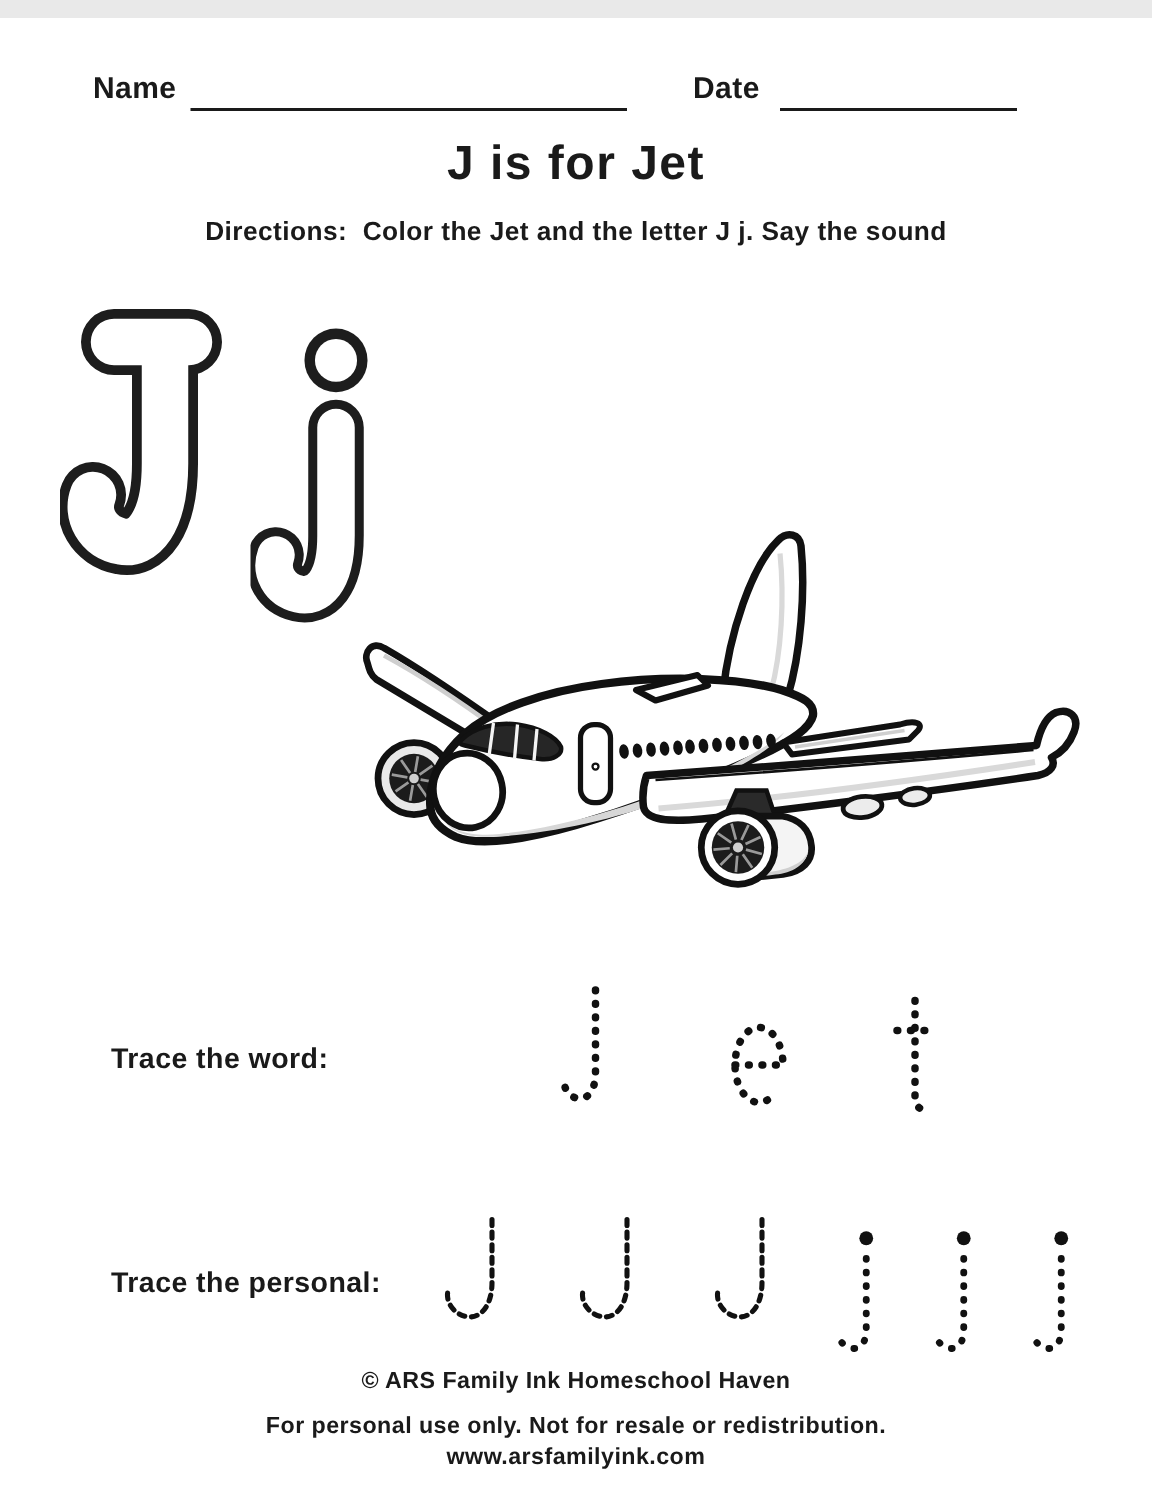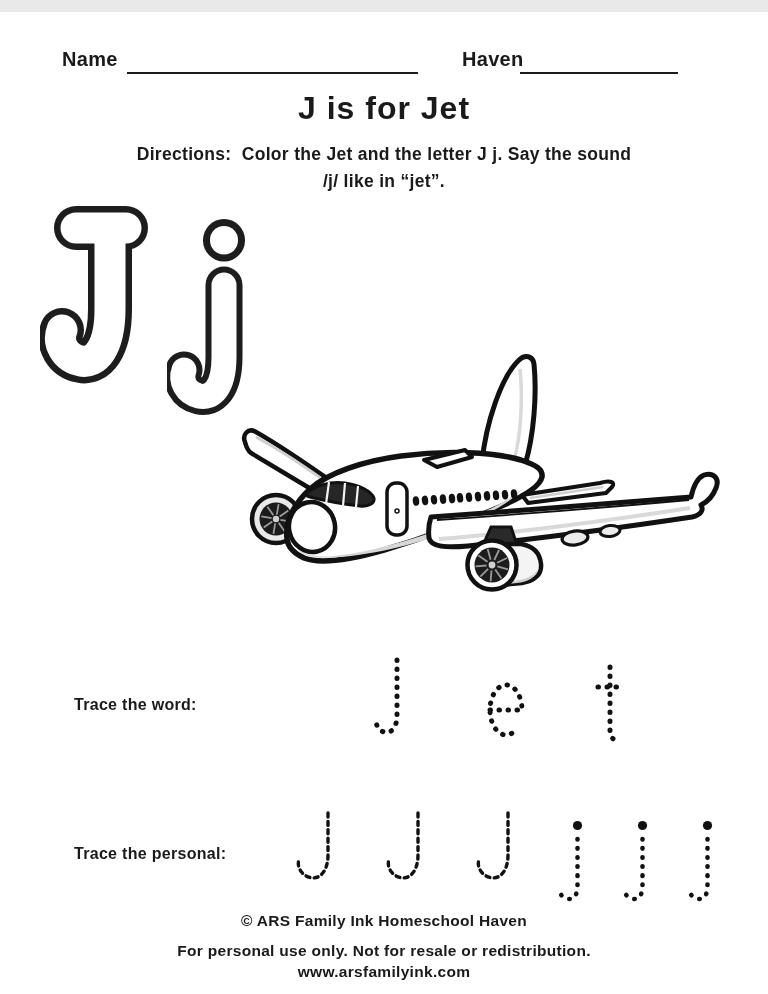--- a/index.html
+++ b/index.html
@@ -5,38 +5,37 @@
   html,body{margin:0;padding:0;background:#e9e9e9;}
   .page{position:relative;width:768px;height:994px;background:#fff;margin:12px auto;
         font-family:"Liberation Sans",sans-serif;color:#1a1a1a;overflow:hidden;}
   .abs{position:absolute;}
   .txt{font-weight:700;color:#1a1a1a;white-space:pre-wrap;letter-spacing:.3px;}
   .center{left:0;right:0;text-align:center;}
   .blank-line{border-bottom:2.6px solid #1a1a1a;height:0;}
   .lbl{font-size:20px;}
   .title{font-size:32px;letter-spacing:1px;}
   .dir{font-size:17.5px;}
-  .rowlbl{font-size:16px;}
+  .rowlbl{font-size:19px;}
   .foot{font-size:15.5px;}
   svg{display:block;}
 </style>
 </head>
 <body>
 
 <div class="page">
 
   <div class="abs txt lbl" style="left:62px;top:36px;">Name</div>
   <div class="abs blank-line" style="left:127px;top:60px;width:291px;"></div>
-  <div class="abs txt lbl" style="left:462px;top:36px;">Haven</div>
+  <div class="abs txt lbl" style="left:462px;top:36px;">Date</div>
   <div class="abs blank-line" style="left:520px;top:60px;width:158px;"></div>
 
   <div class="abs txt title center" style="top:78px;">J is for Jet</div>
 
   <div class="abs txt dir center" style="top:132px;">Directions:  Color the Jet and the letter J j. Say the sound</div>
-  <div class="abs txt dir center" style="top:159px;">/j/ like in “jet”.</div>
 
   <svg class="abs" style="left:40px;top:191px;" width="108" height="192" viewBox="0 0 108 192" aria-label="J">
     <path d="M36,25 L86,25 M70,27 L70,106 C70,146 55,161 41,158 C25,155 17,140 22,127" fill="none" stroke="#1d1d1d" stroke-width="44" stroke-linecap="round" stroke-linejoin="round"></path>
     <path d="M36,25 L86,25 M70,27 L70,106 C70,146 55,161 41,158 C25,155 17,140 22,127" fill="none" stroke="#ffffff" stroke-width="31" stroke-linecap="round" stroke-linejoin="round"></path>
   </svg>
 
   <svg class="abs" style="left:167px;top:205px;" width="84" height="208" viewBox="0 0 84 208" aria-label="j">
     <path d="M57,23 L57,23.5" fill="none" stroke="#1d1d1d" stroke-width="42" stroke-linecap="round"></path>
     <path d="M57,23 L57,23.5" fill="none" stroke="#ffffff" stroke-width="28" stroke-linecap="round"></path>
     <path d="M57,68 L57,140 C57,171 45,182 32,179 C19,176 13,164 17,153" fill="none" stroke="#1d1d1d" stroke-width="37" stroke-linecap="round" stroke-linejoin="round"></path>

